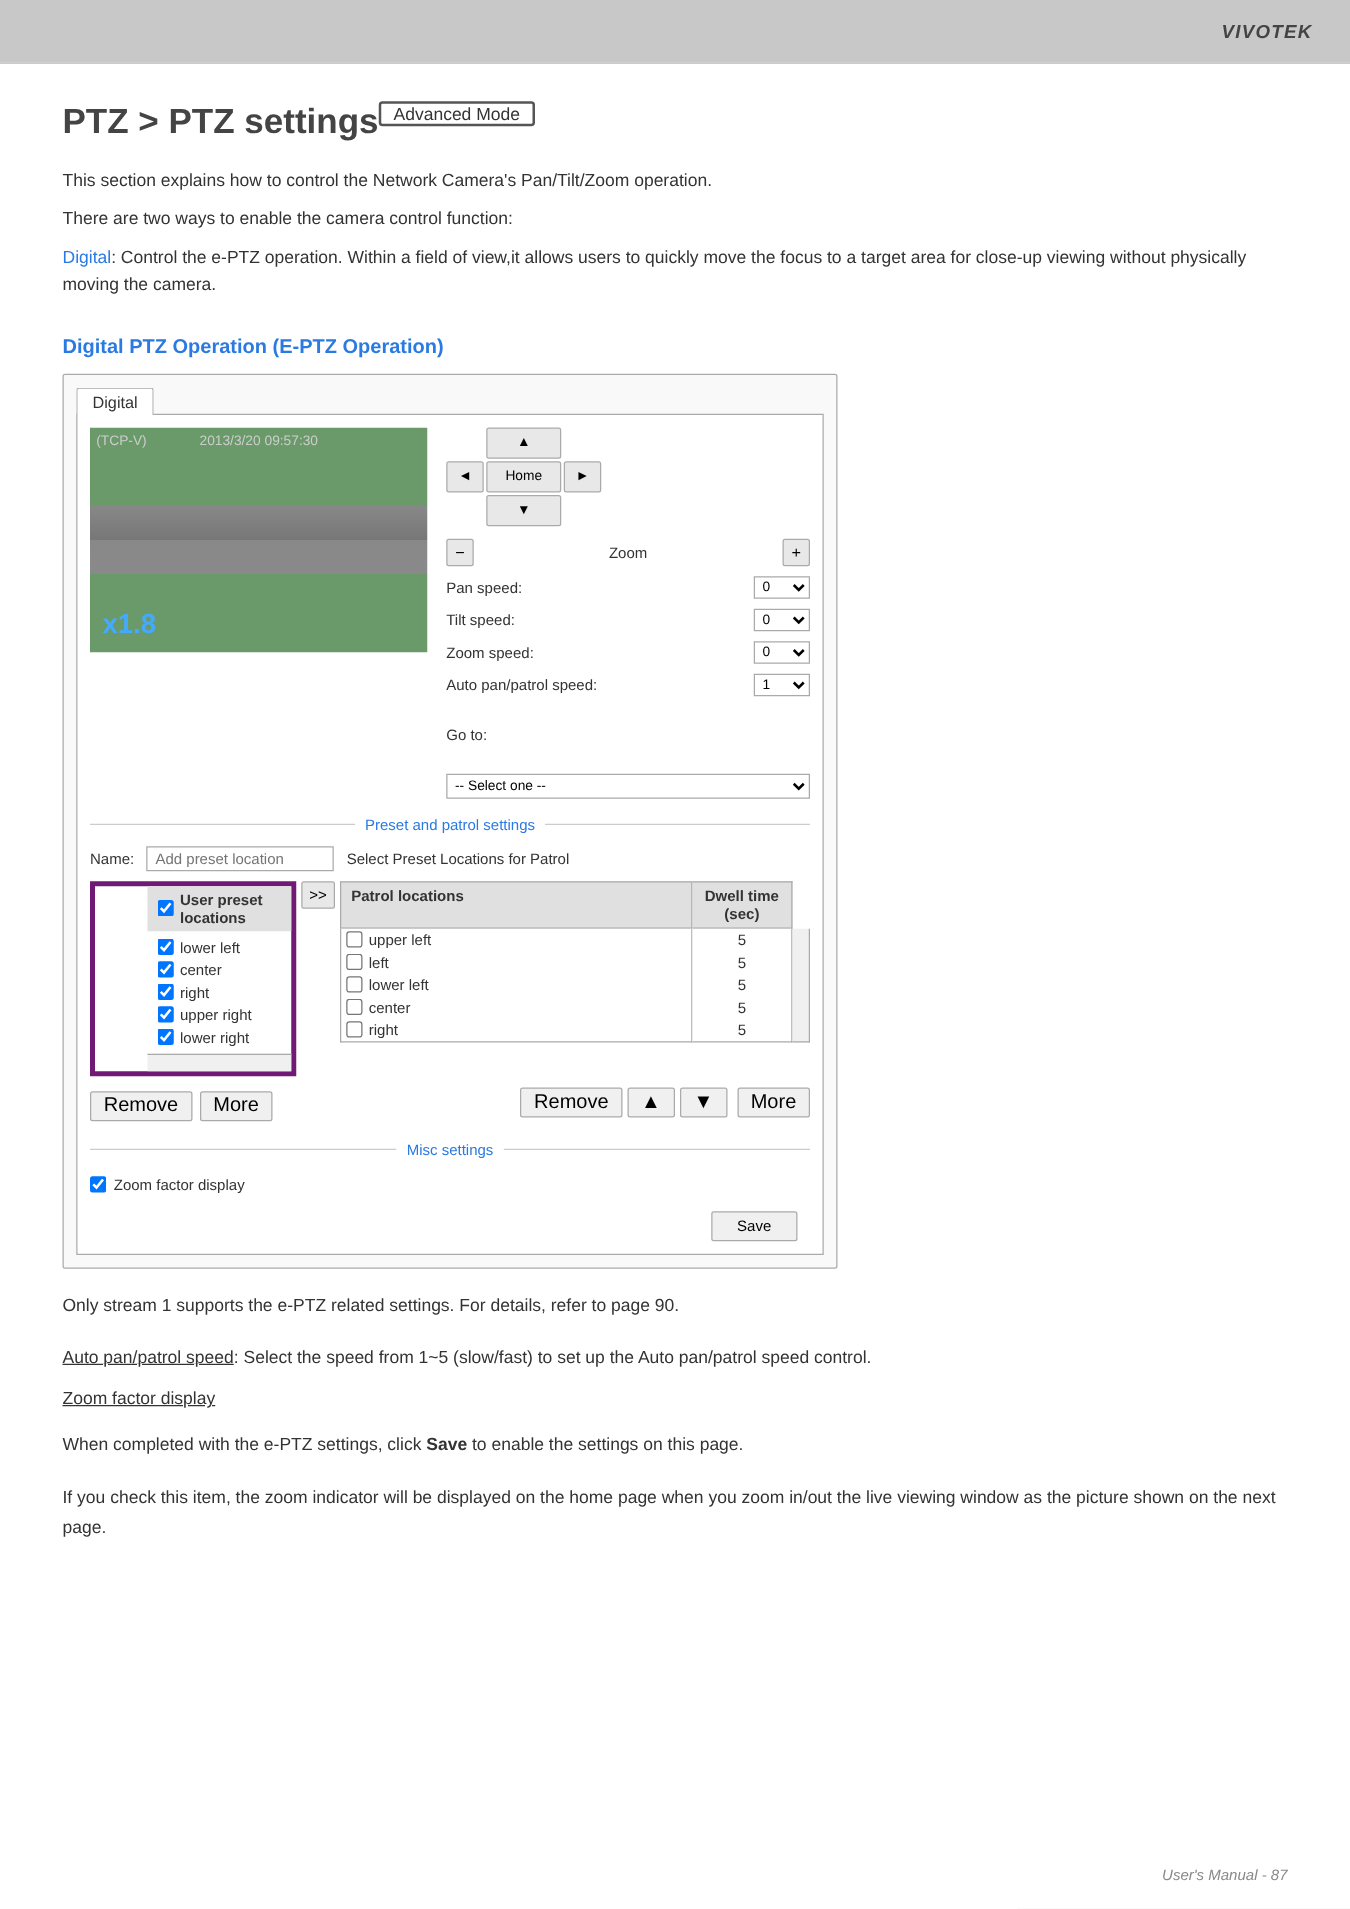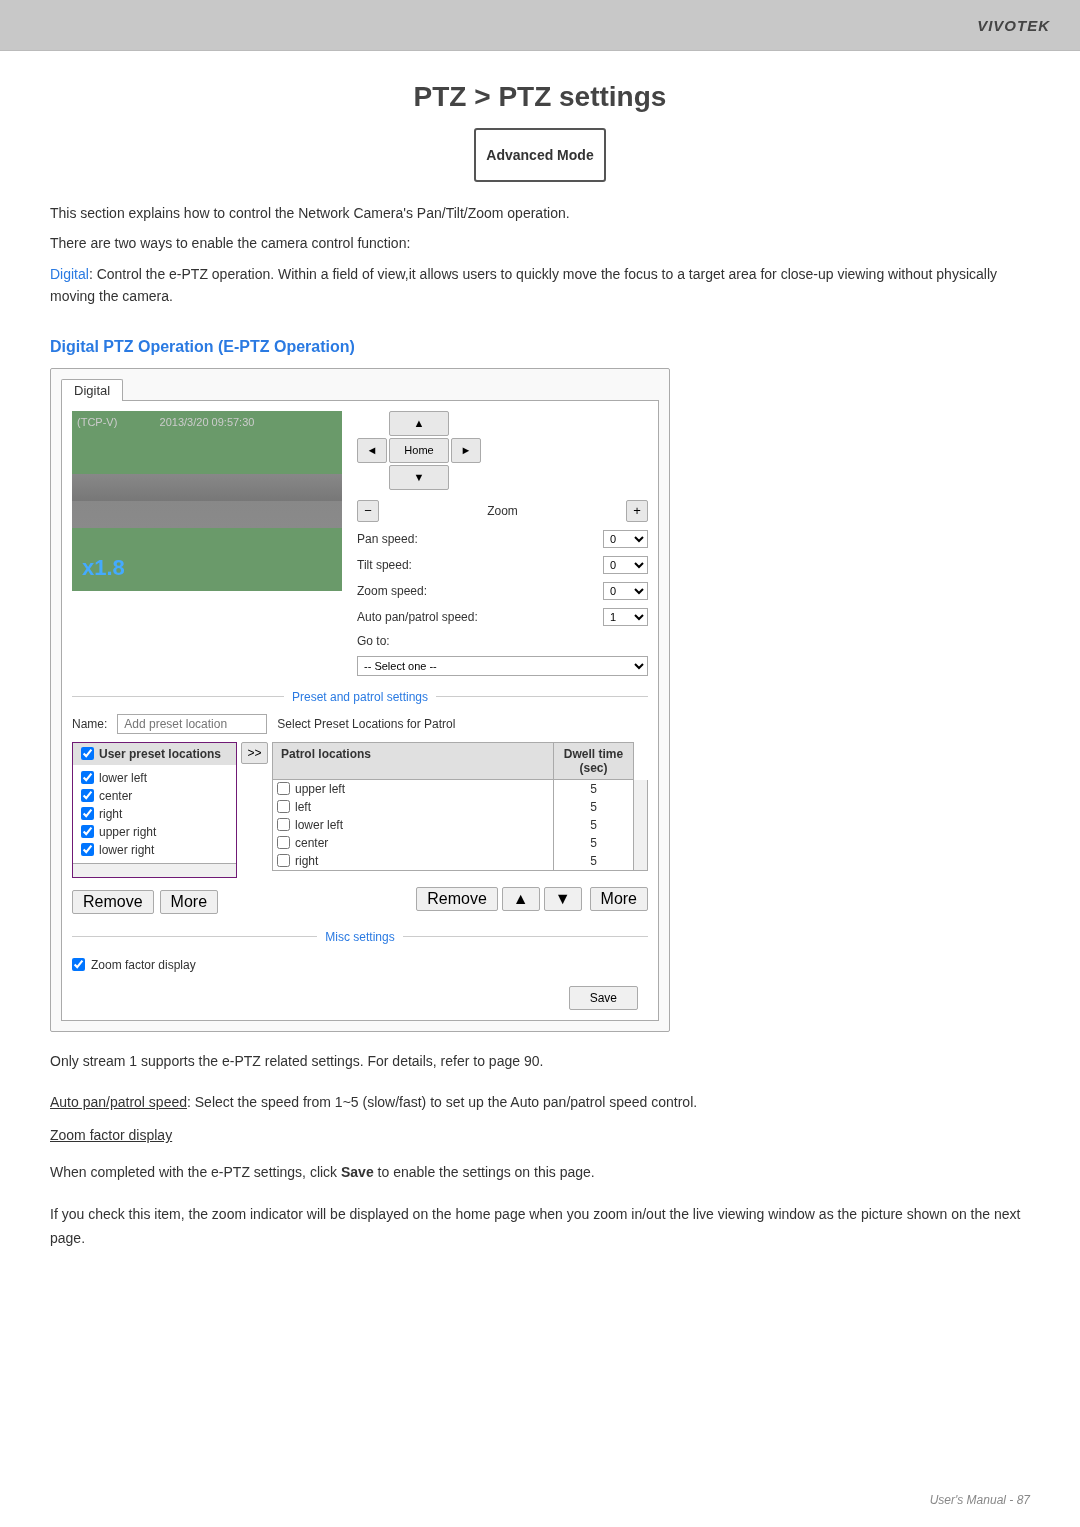--- a/index.html
+++ b/index.html
@@ -36,36 +36,34 @@
     .divider-line {
       border: none;
       border-top: 1px solid #bbb;
       margin: 0;
     }
     .content {
       padding: 30px 50px 50px 50px;
     }
     .page-title-row {
       display: flex;
-      align-items: center;
-      gap: 15px;
+      align-items: flex-start;
       margin-bottom: 20px;
-      flex-direction: column;
     }
     .page-title {
       font-size: 28px;
       font-weight: bold;
       color: #444;
     }
     .advanced-mode-badge {
       border: 2px solid #555;
       border-radius: 3px;
-      padding: 17px 10px;
+      padding: 0 10px;
       font-size: 14px;
-      font-weight: bold;
+      font-weight: normal;
       color: #333;
       background: #fff;
     }
     .intro-text {
       font-size: 14px;
       line-height: 1.6;
       margin-bottom: 8px;
       color: #333;
     }
     .digital-link {
@@ -217,21 +215,21 @@
       font-size: 11px;
       border: 1px solid #aaa;
       background: #fff;
       padding: 1px 2px;
     }
     .goto-row {
       display: flex;
       align-items: center;
       font-size: 12px;
       gap: 6px;
-      margin-top: 2px;
+      margin-top: 18px;
     }
     .goto-select {
       flex: 1;
       font-size: 11px;
       border: 1px solid #aaa;
       background: #fff;
       padding: 2px;
     }
     
     .section-divider {
@@ -258,22 +256,23 @@
     }
     .name-input {
       border: 1px solid #aaa;
       padding: 2px 6px;
       font-size: 12px;
       width: 150px;
       color: #aaa;
     }
     .user-preset-col {
       width: 165px;
-      border: 1px solid #701a75;
+      border: 4px solid #701a75;
       background: #fff;
+      padding-left: 42px;
     }
     .col-header {
       background: #e0e0e0;
       padding: 4px 8px;
       font-weight: bold;
       font-size: 12px;
       display: flex;
       align-items: center;
       gap: 5px;
     }

